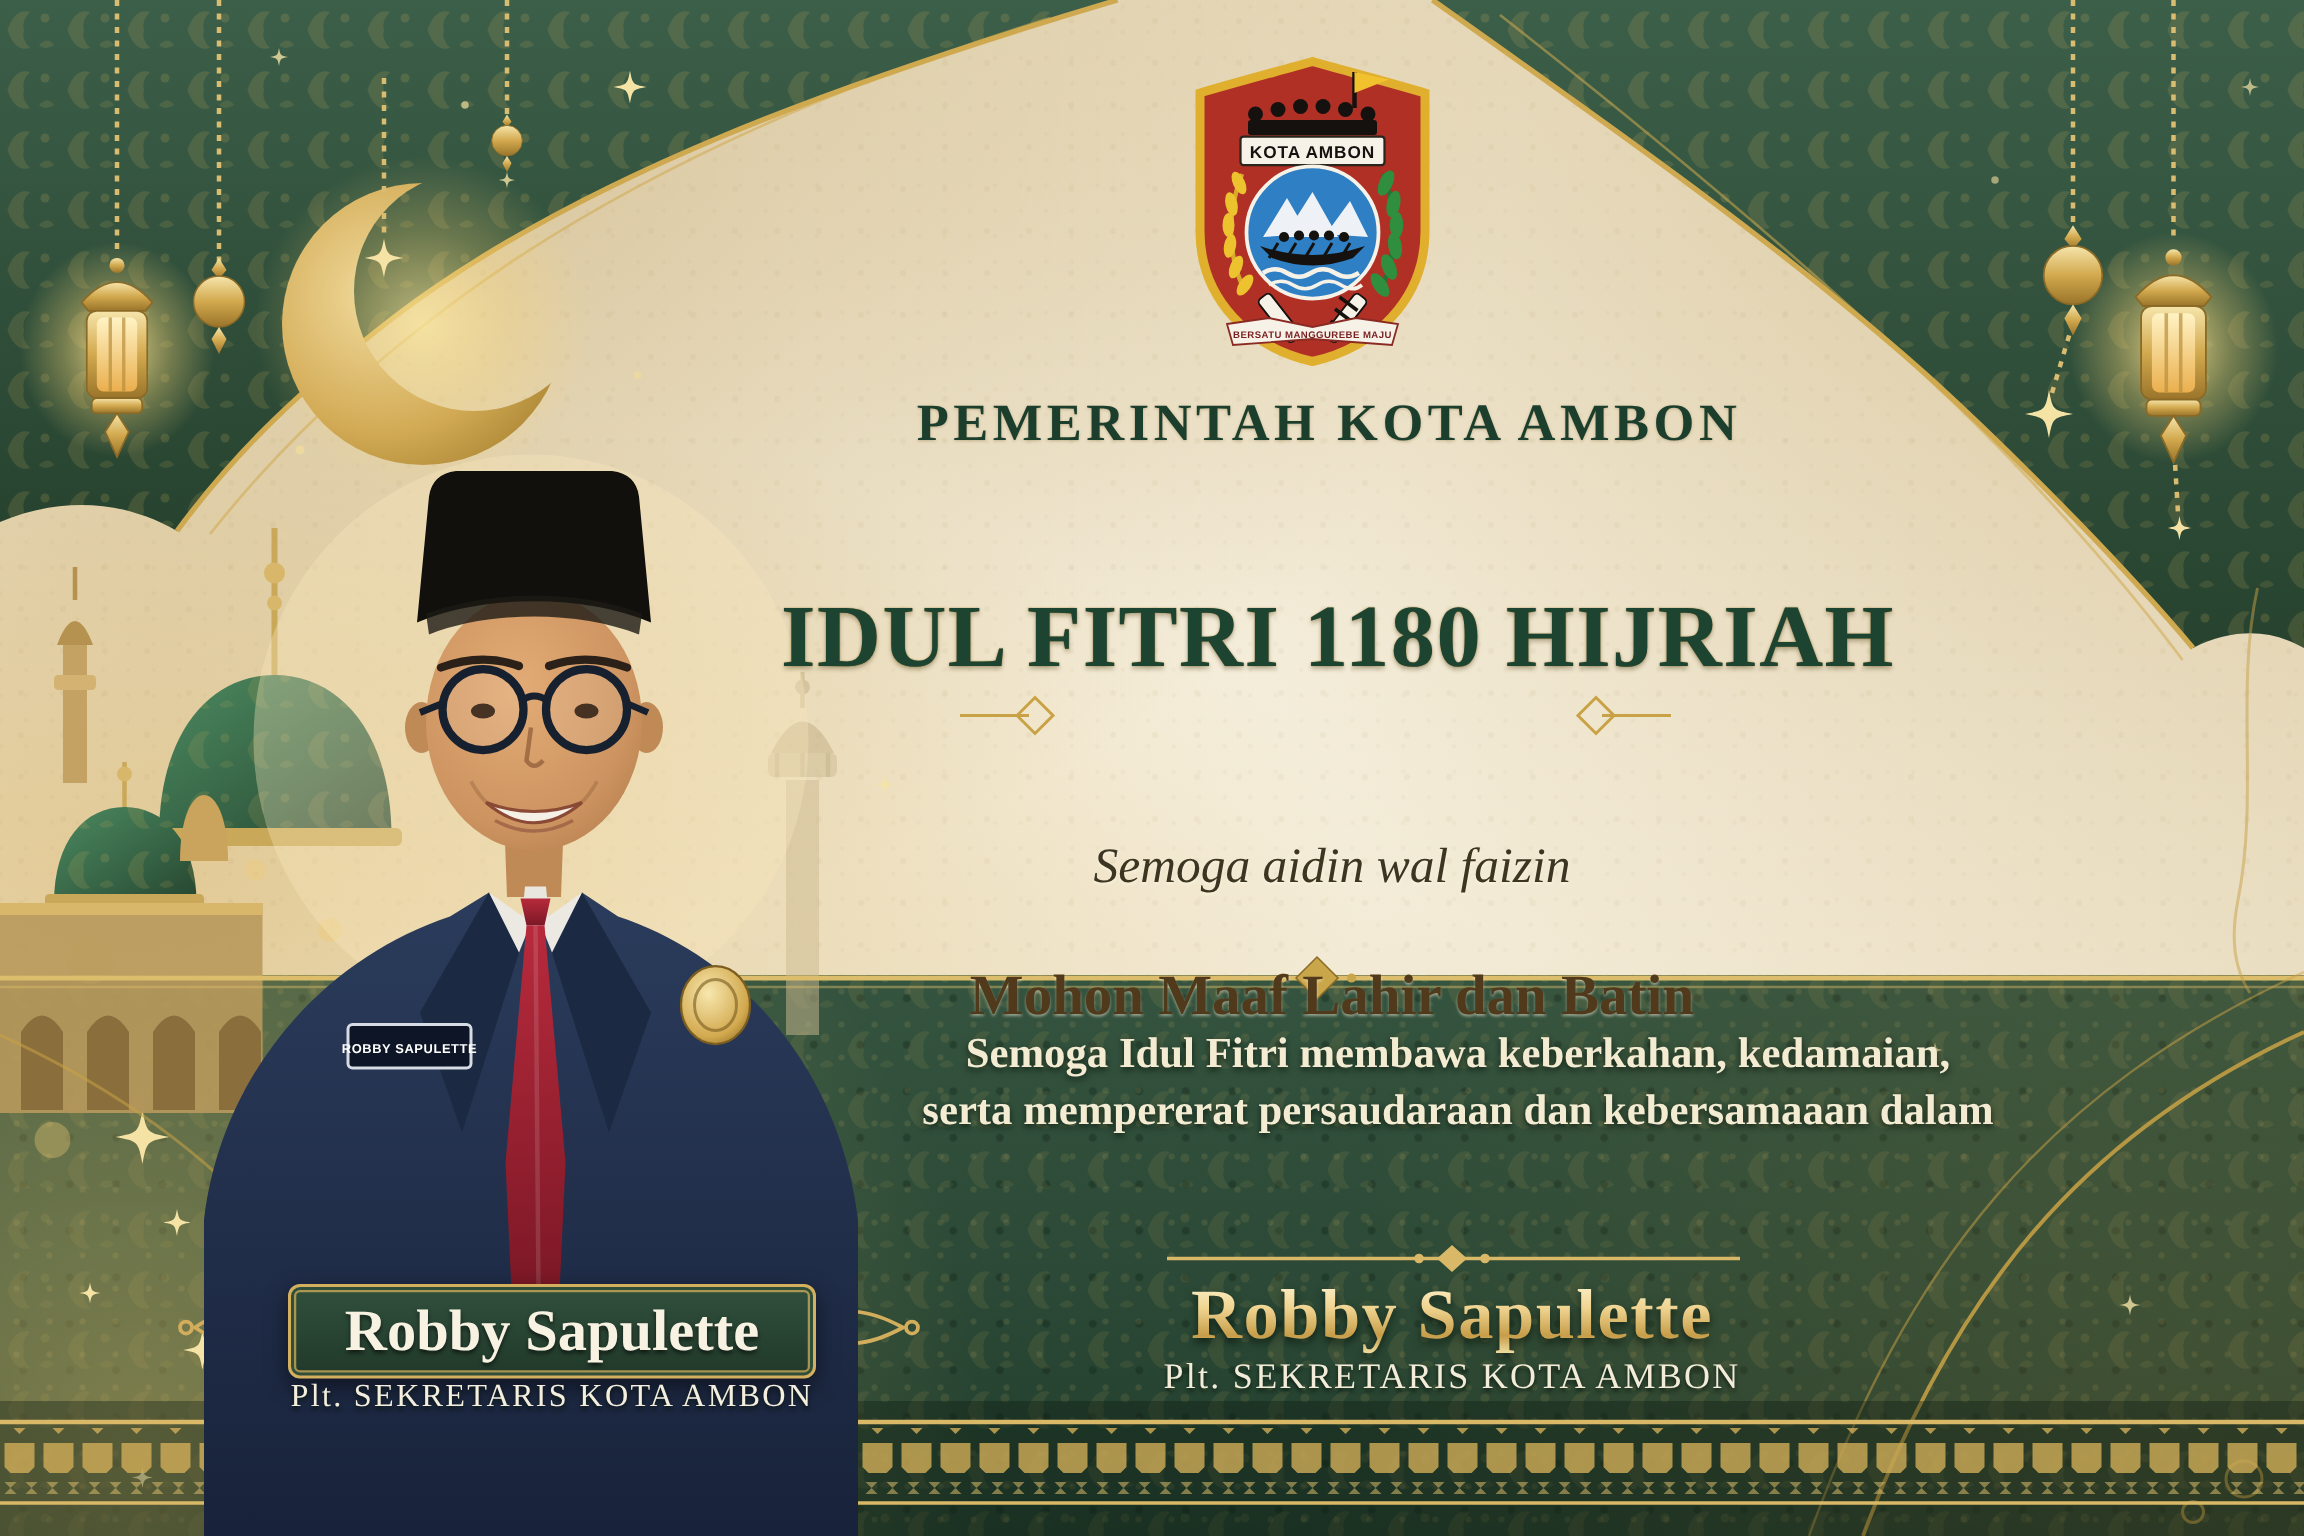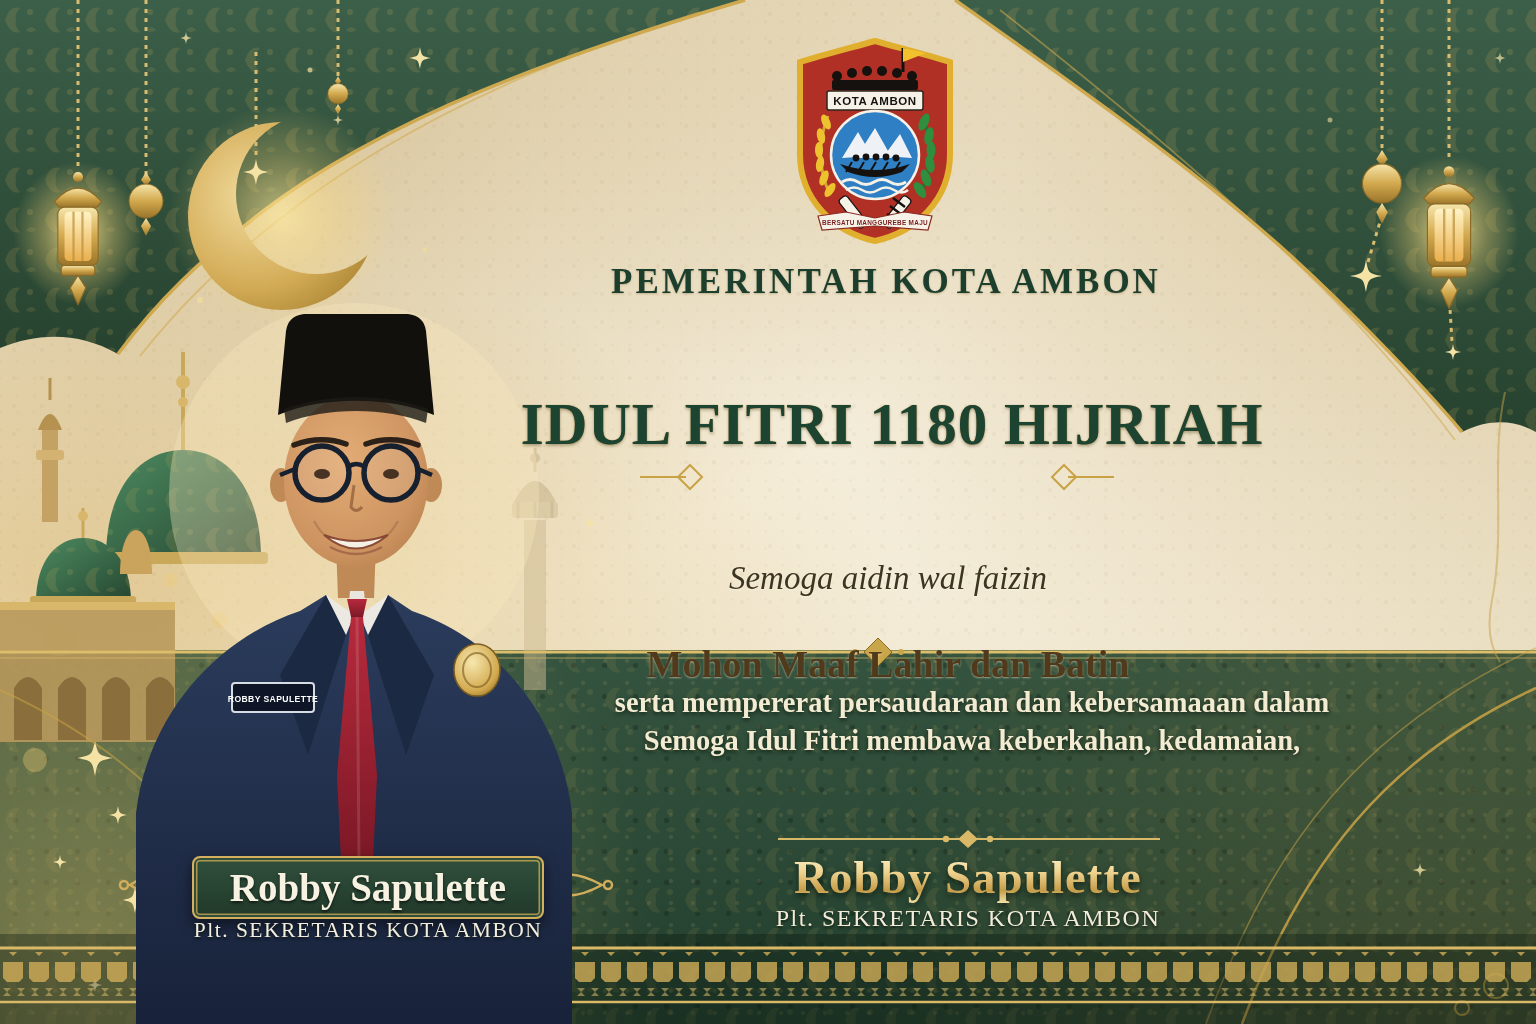--- a/index.html
+++ b/index.html
@@ -426,22 +426,22 @@
   <div class="txt gov">PEMERINTAH KOTA AMBON</div>
 
 
   <div class="txt title">IDUL FITRI 1180 HIJRIAH</div>
 
 
   <div class="txt ar2">Semoga aidin wal faizin</div>
   <div class="txt apology">Mohon Maaf Lahir dan Batin</div>
 
   <div class="txt msg">
+    <div>Semoga Idul Fitri membawa keberkahan, kedamaian,</div>
     <div>serta mempererat persaudaraan dan kebersamaaan dalam</div>
-    <div>Semoga Idul Fitri membawa keberkahan, kedamaian,</div>
   </div>
 
   <div class="txt sig-name">Robby Sapulette</div>
   <div class="txt sig-title">Plt. SEKRETARIS KOTA AMBON</div>
 
   <div class="plaque">
     <span class="plaque-name">Robby Sapulette</span>
   </div>
   <div class="txt plaque-title">Plt. SEKRETARIS KOTA AMBON</div>
 </div>

